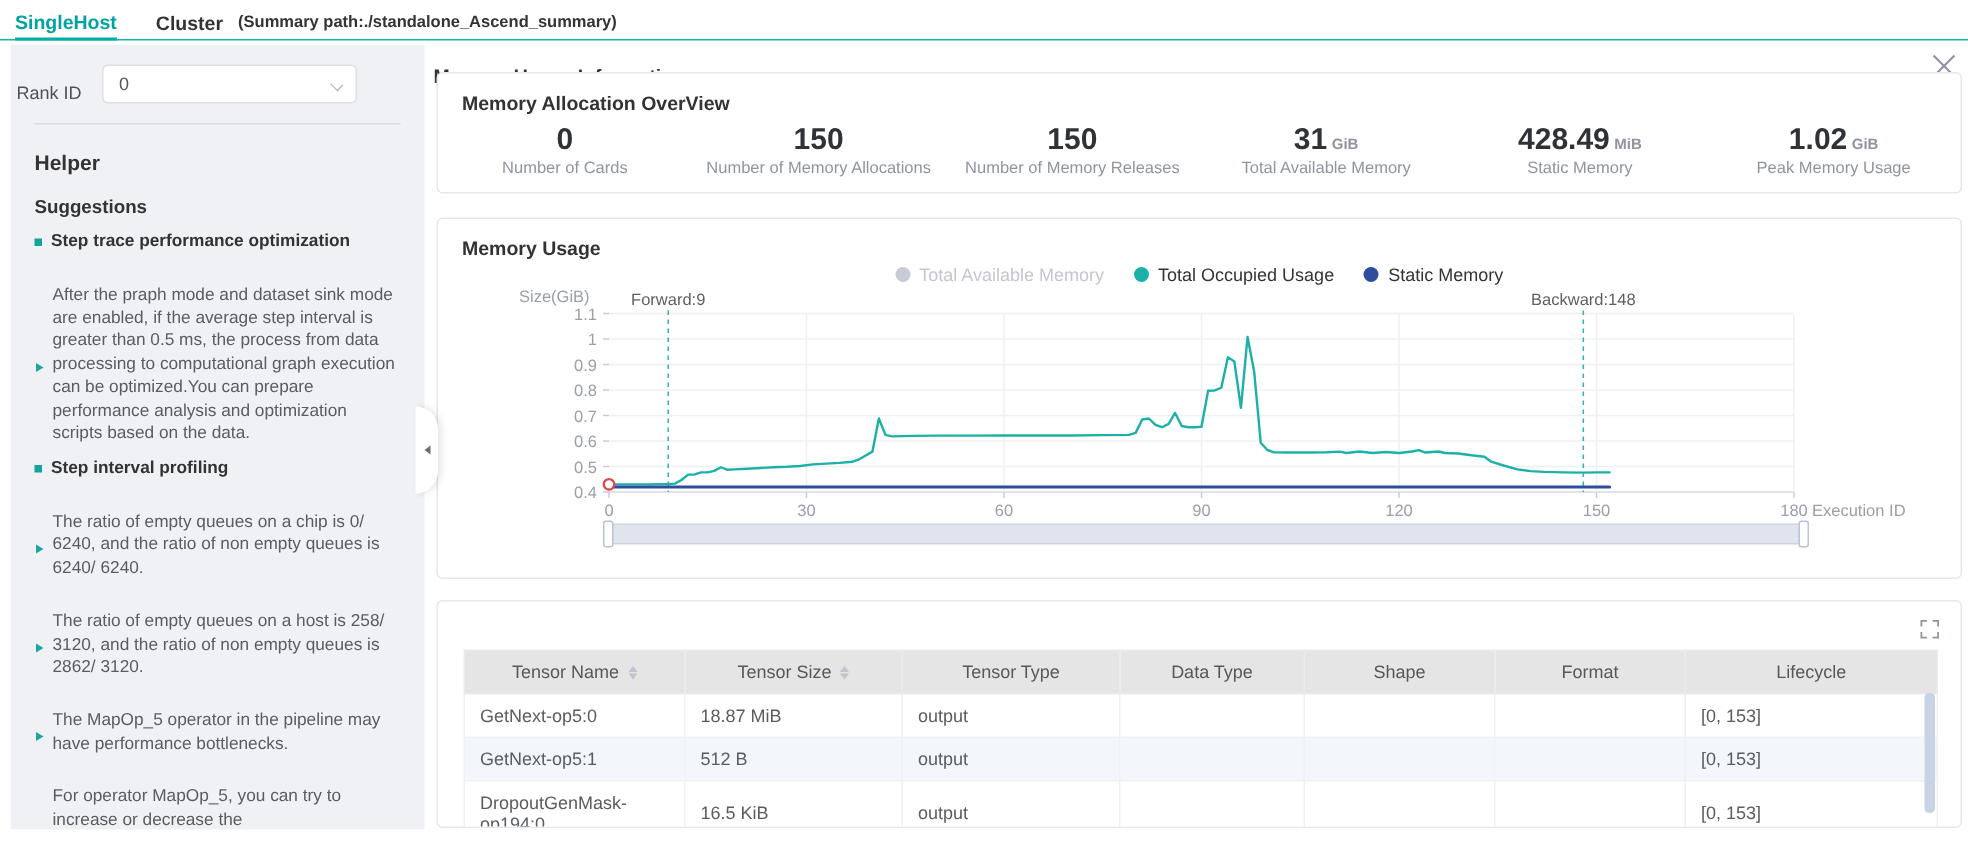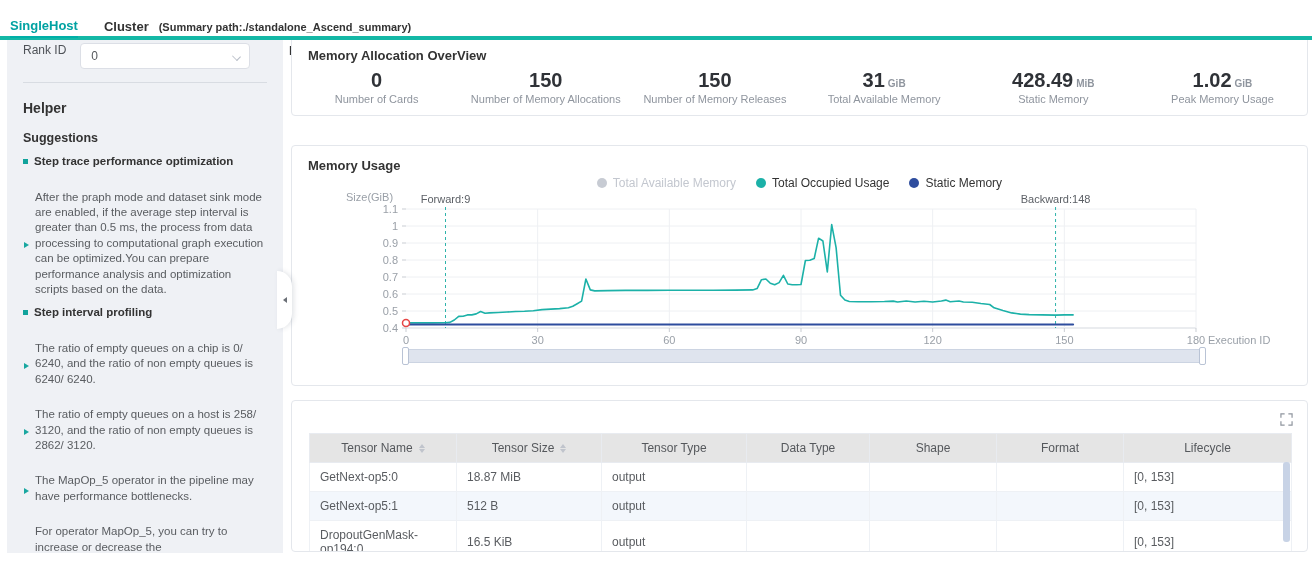--- a/index.html
+++ b/index.html
@@ -1,27 +1,27 @@
 <!DOCTYPE html>
 <html><head>
 <meta charset="utf-8">
 <style>
   * { box-sizing: border-box; margin: 0; padding: 0; }
   html,body { width:1312px; height:561px; background:#fff; font-family:"Liberation Sans",sans-serif; position:relative; overflow:hidden; }
 
   
-  .topbar { position:absolute; left:0; top:17px; width:1312px; height:23px; border-bottom:4px solid #14b8a6; display:flex; align-items:center; background:#fff; z-index:5; }
+  .topbar { position:absolute; left:0; top:4px; width:1312px; height:23px; border-bottom:1px solid #14b8a6; display:flex; align-items:center; background:#fff; z-index:5; }
   .tab-active { margin-left:10px; font-size:13px; font-weight:bold; color:#00a2a2; position:relative; height:23px; line-height:21px; }
   .tab-active::after { content:""; position:absolute; left:0; right:0; bottom:0; height:2px; background:#00b0a8; }
   .tab-plain { margin-left:26px; font-size:13px; font-weight:bold; color:#333; }
   .summary-path { margin-left:10px; font-size:11px; font-weight:bold; color:#333; }
 
   
   .sidebar { position:absolute; left:7px; top:30px; width:276px; height:523px; background:#eff1f5; overflow:hidden; }
-  .rank-row { display:flex; align-items:flex-start; padding:13px 16px 11px 16px; }
+  .rank-row { display:flex; align-items:flex-end; padding:13px 16px 11px 4px; }
   .rank-label { font-size:12px; color:#4e5257; }
   .rank-select { margin-left:14px; width:170px; height:26px; background:#fff; border:1px solid #dcdfe6; border-radius:4px; display:flex; align-items:center; padding:0 24px 0 10px; font-size:12px; color:#55585c; position:relative; }
   .rank-chevron { position:absolute; right:9px; top:9px; width:7px; height:7px; border-right:1px solid #b6bcc6; border-bottom:1px solid #b6bcc6; transform:rotate(45deg) scale(1,.8); }
   .side-divider { height:1px; background:#d8dce2; margin:2px 16px 0 16px; }
   .helper-title { font-size:14px; font-weight:bold; color:#333; margin:17px 16px 0 16px; }
   .suggestions-title { font-size:12.5px; font-weight:bold; color:#333; margin:15px 16px 0 16px; }
   .sections { margin:9px 16px 0 16px; }
   .sec-title { display:flex; align-items:flex-start; font-size:11.5px; font-weight:bold; color:#333; margin-top:8px; line-height:1.35; }
   .sq { width:5px; height:5px; background:#11a39c; margin:5px 6px 0 0; flex:0 0 auto; }
   .s-item { display:flex; align-items:center; font-size:11.5px; color:#595c60; margin-top:20px; line-height:1.34; }
@@ -32,21 +32,21 @@
   .collapse-handle .arrow { width:0; height:0; border-right:4px solid #6a6f76; border-top:3.5px solid transparent; border-bottom:3.5px solid transparent; }
 
   
   .main { position:absolute; left:285px; top:23px; width:1027px; height:538px; background:#fff; }
   .panel-title { position:absolute; left:4px; top:20px; font-size:13px; font-weight:bold; color:#333; }
   .close-btn { position:absolute; left:1003px; top:13px; width:16px; height:16px; cursor:pointer; }
 
   .card { position:absolute; left:6px; width:1017px; background:#fff; border:1px solid #e4e7ec; border-radius:4px; }
   .card-title { font-size:13px; font-weight:bold; color:#333; padding:12px 0 0 16px; }
 
-  .card-overview { top:12px; height:81px; }
+  .card-overview { top:25px; height:81px; }
   .stats { display:flex; margin-top:6px; }
   .stat { flex:1; text-align:center; }
   .stat-value { font-size:20px; font-weight:bold; color:#2f3237; }
   .stat-unit { font-size:10px; font-weight:bold; color:#8f959e; margin-left:3px; }
   .stat-label { font-size:11px; color:#8f959e; margin-top:1px; }
 
   .card-chart { top:122px; height:241px; }
   .legend { position:absolute; left:0; right:0; top:30px; display:flex; justify-content:center; gap:20px; }
   .legend-item { display:flex; align-items:center; gap:6px; font-size:12px; color:#333; }
   .legend-item.disabled { color:#c3c7cf; }

